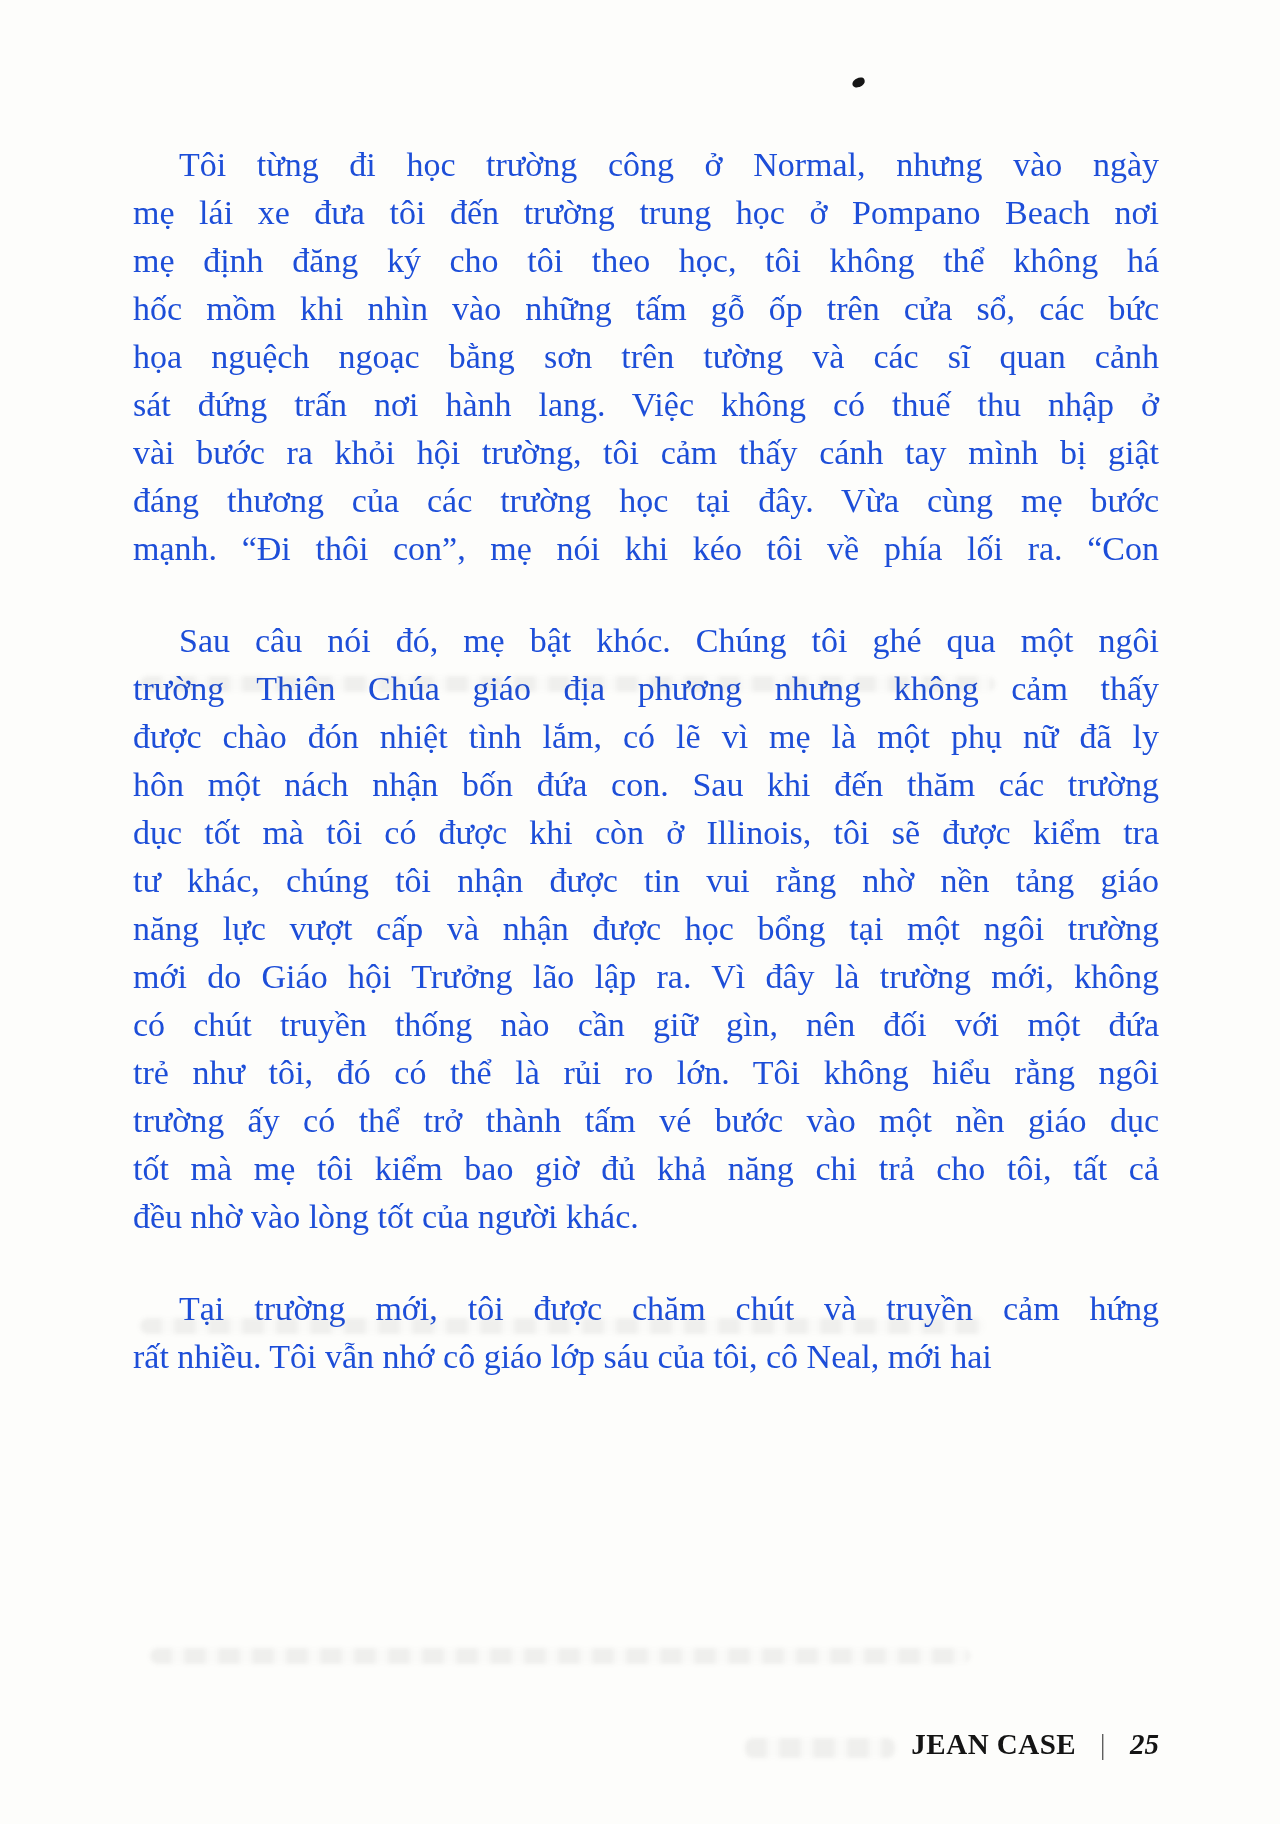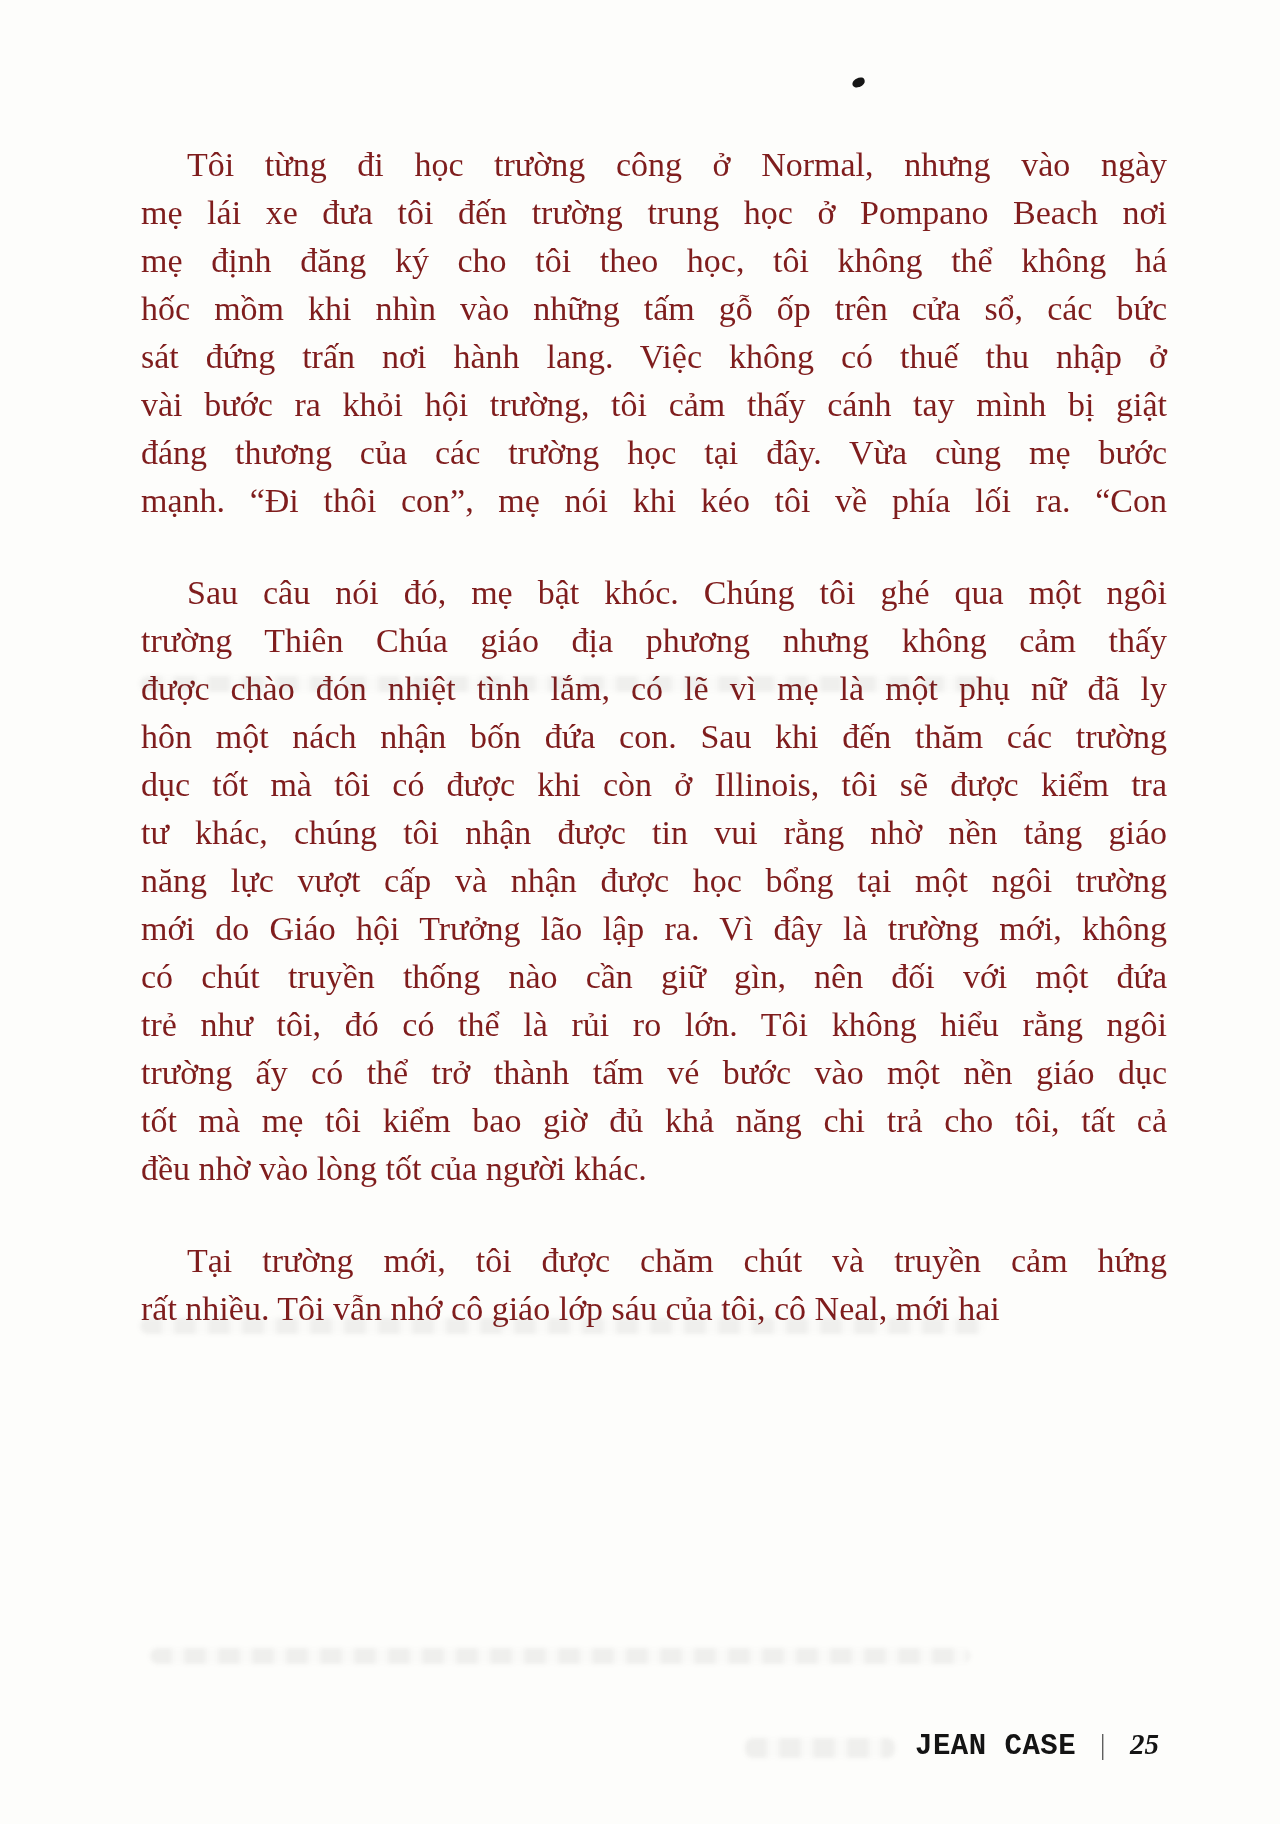--- a/index.html
+++ b/index.html
@@ -25,26 +25,26 @@
     left: 852px;
     top: 78px;
     width: 13px;
     height: 9px;
     background: #161616;
     border-radius: 60% 40% 55% 45%;
     transform: rotate(-18deg);
   }
   .text-block {
     position: absolute;
-    left: 141px;
+    left: 133px;
     top: 141px;
     width: 1026px;
     font-size: 34px;
     line-height: 48px;
-    color: #7f1d1d;
+    color: #1d4ed8;
   }
   .para {
     margin: 0 0 44px 0;
   }
   .line {
     text-align: justify;
     text-align-last: justify;
     white-space: normal;
   }
   .line.first {
@@ -71,21 +71,20 @@
     top: 1727px;
     right: 121px;
     font-size: 29px;
     line-height: 34px;
     color: #141414;
     white-space: nowrap;
   }
   .running-footer .author {
     font-weight: 700;
     letter-spacing: 0.5px;
-    font-family: Liberation Mono, monospace;
   }
   .running-footer .sep {
     font-weight: 400;
     padding: 0 24px;
     color: #1a1a1a;
     transform: scaleX(0.7);
     display: inline-block;
   }
   .running-footer .pagenum {
     font-weight: 700;
@@ -98,20 +97,21 @@
 <div class="page">
 
   <span class="print-dot"></span>
 
   <main class="text-block" id="paragraphs">
       <div class="para">
         <div class="line first">Tôi từng đi học trường công ở Normal, nhưng vào ngày</div>
         <div class="line">mẹ lái xe đưa tôi đến trường trung học ở Pompano Beach nơi</div>
         <div class="line">mẹ định đăng ký cho tôi theo học, tôi không thể không há</div>
         <div class="line">hốc mồm khi nhìn vào những tấm gỗ ốp trên cửa sổ, các bức</div>
+        <div class="line">họa nguệch ngoạc bằng sơn trên tường và các sĩ quan cảnh</div>
         <div class="line">sát đứng trấn nơi hành lang. Việc không có thuế thu nhập ở</div>
         <div class="line">vài bước ra khỏi hội trường, tôi cảm thấy cánh tay mình bị giật</div>
         <div class="line">đáng thương của các trường học tại đây. Vừa cùng mẹ bước</div>
         <div class="line">mạnh. “Đi thôi con”, mẹ nói khi kéo tôi về phía lối ra. “Con</div>
       </div>
       <div class="para">
         <div class="line first">Sau câu nói đó, mẹ bật khóc. Chúng tôi ghé qua một ngôi</div>
         <div class="line">trường Thiên Chúa giáo địa phương nhưng không cảm thấy</div>
         <div class="line">được chào đón nhiệt tình lắm, có lẽ vì mẹ là một phụ nữ đã ly</div>
         <div class="line">hôn một nách nhận bốn đứa con. Sau khi đến thăm các trường</div>

